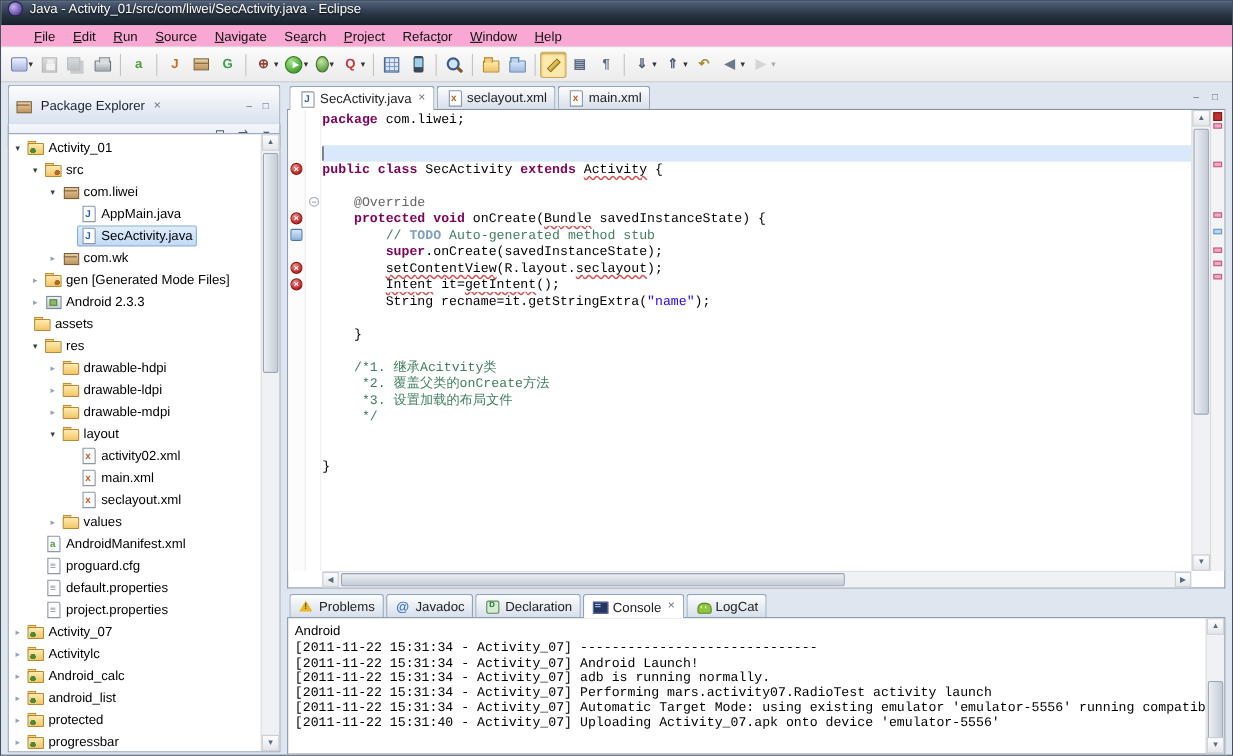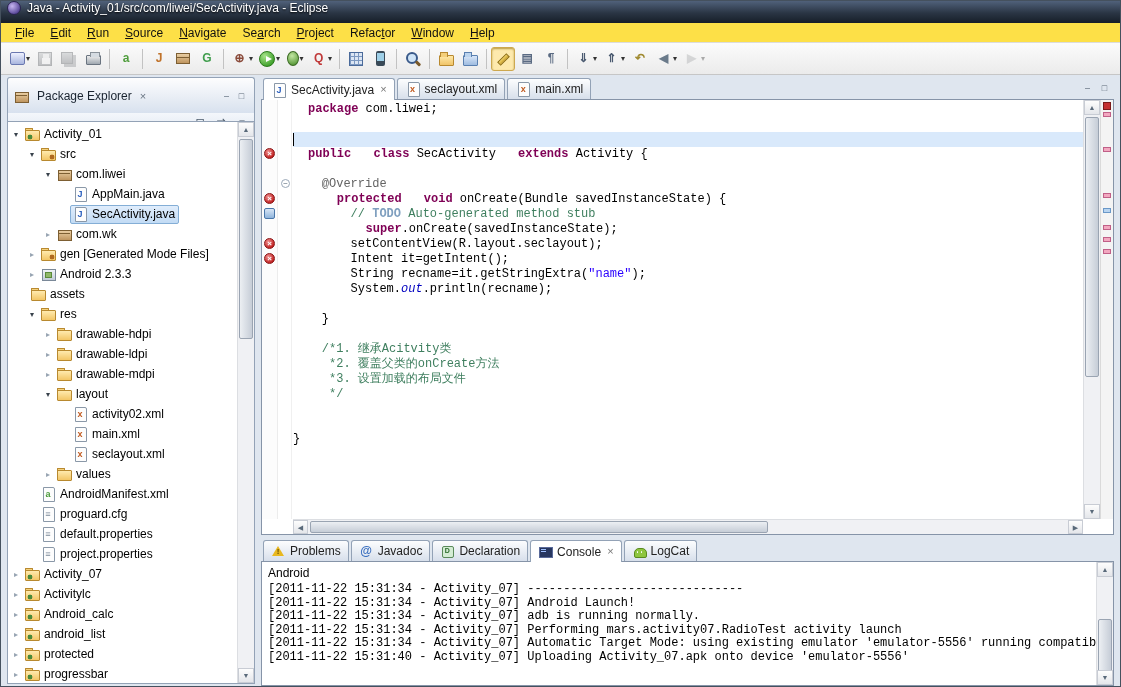--- a/index.html
+++ b/index.html
@@ -3,21 +3,21 @@
 <meta charset="utf-8">
 <style>
 *{margin:0;padding:0;box-sizing:border-box;}
 html,body{width:1121px;height:687px;}
 body{position:relative;overflow:hidden;font-family:"Liberation Sans",sans-serif;font-size:12px;background:#dfe6ef;border:1px solid #45515e;}
 
 
 .titlebar{height:22px;background:linear-gradient(#50617a 0%,#2a3544 55%,#161e28 100%);display:flex;align-items:flex-start;padding:0 6px;color:#fff;}
 .app-icon{width:14px;height:14px;border-radius:50%;background:radial-gradient(circle at 35% 35%,#c6b5f0,#5b4a9b 72%);border:1px solid #2a2350;margin-right:6px;flex:0 0 14px;}
 .title-text{font-size:12px;text-shadow:0 1px 2px #000;white-space:nowrap;}
-.menubar{height:20px;background:#fde047;border-bottom:1px solid #dcdcdc;display:flex;align-items:center;padding-left:6px;}
+.menubar{height:20px;background:#f9a8d4;border-bottom:1px solid #dcdcdc;display:flex;align-items:center;padding-left:22px;}
 .menu-item{padding:2px 8px;color:#111;cursor:default;}
 .toolbar{height:32px;background:linear-gradient(#fbfbfb,#ebebeb);border-bottom:1px solid #c6c6c6;display:flex;align-items:center;padding:0 6px;}
 .tb-btn{height:24px;min-width:24px;display:flex;align-items:center;justify-content:center;border:1px solid transparent;border-radius:3px;padding:0 2px;}
 .tb-btn.pressed{background:#fde9ad;border-color:#cda84f;box-shadow:inset 0 1px 2px #b89a40;}
 .tb-btn.disabled{opacity:.38;filter:grayscale(85%);}
 .tb-sep{width:1px;height:20px;background:#c2c2c2;margin:0 4px;flex:0 0 1px;}
 .tbi{width:17px;height:17px;display:flex;align-items:center;justify-content:center;font-size:12px;font-weight:bold;line-height:17px;}
 .dd{font-size:8px;color:#333;margin-left:1px;}
 .tbi-win{width:15px;height:13px;background:linear-gradient(#eef1ff,#a9b6de);border:1px solid #6a78b0;border-radius:2px;}
 .tbi-floppy{width:14px;height:14px;background:linear-gradient(#9db2c8,#5c7698);border:1px solid #3d5878;position:relative;}
@@ -92,27 +92,27 @@
 
 
 .editor-panel{position:absolute;left:260px;right:6px;top:2px;height:458px;}
 .ebody{position:absolute;left:0;right:0;top:22px;bottom:0;background:#fff;border:1px solid #8694a8;z-index:2;}
 .annruler{position:absolute;left:0;top:0;bottom:15px;width:16px;background:#fcfcfc;border-right:1px solid #ececec;}
 .foldbar{position:absolute;left:17px;top:0;bottom:15px;width:13px;background:#fff;border-right:1px solid #f0f0f0;}
 .textarea{position:absolute;left:31px;right:30px;top:0;bottom:15px;overflow:hidden;padding-top:2px;}
 .cl{height:15px;line-height:15px;font-family:"Liberation Mono","DejaVu Sans Mono",monospace;font-size:12px;white-space:pre;tab-size:4;color:#000;}
 .cl.current{background:#d9e9fb;position:relative;}
 .cl.current::before{content:"";position:absolute;left:0;top:1px;width:1px;height:13px;background:#000;}
-.k{color:#7f0055;font-weight:bold;padding-left:15px;}
+.k{color:#7f0055;font-weight:bold;}
 .s{color:#2a00ff;}
 .cm{color:#3f7f5f;}
 .an{color:#646464;}
 .td{color:#7f9fbf;font-weight:bold;}
 .fld{color:#0000c0;font-style:italic;}
-.ul{text-decoration-style:wavy;text-decoration-color:#d94a4a;text-underline-offset:2px;}
+.ul{text-decoration:underline;text-decoration-style:wavy;text-decoration-color:#d94a4a;text-underline-offset:2px;}
 .mk{position:absolute;left:2px;width:11px;height:11px;}
 .mk-error{border-radius:50%;background:radial-gradient(circle at 35% 30%,#f09090,#c02020 75%);border:1px solid #8a1515;}
 .mk-error::after{content:"×";display:block;text-align:center;color:#fff;font:bold 8px/9px "Liberation Sans",sans-serif;}
 .mk-task{border-radius:2px;background:linear-gradient(#d8e6f6,#8fb4dc);border:1px solid #4a77aa;}
 .fold{position:absolute;left:2px;width:9px;height:9px;border:1px solid #9aa8b8;border-radius:50%;background:#fff;color:#5a6a7a;font:8px/7px "Liberation Sans",sans-serif;text-align:center;}
 .overview{position:absolute;right:0;top:0;bottom:15px;width:13px;background:#f4f4f4;border-left:1px solid #dadada;}
 .ov-top{position:absolute;right:2px;top:2px;width:8px;height:8px;background:#c43030;border:1px solid #7a1a1a;}
 .ov-mark{position:absolute;left:2px;width:8px;height:5px;}
 .ov-pink{background:#f2a8c0;border:1px solid #c06088;}
 .ov-blue{background:#b8d4f0;border:1px solid #6a98c8;}
@@ -520,21 +520,20 @@
           <div class="cl current"></div>
           <div class="cl"><span class="k">public</span><span> </span><span class="k">class</span><span> SecActivity </span><span class="k">extends</span><span> </span><span class="ul">Activity</span><span> {</span></div>
           <div class="cl"></div>
           <div class="cl"><span>	</span><span class="an">@Override</span></div>
           <div class="cl"><span>	</span><span class="k">protected</span><span> </span><span class="k">void</span><span> onCreate(</span><span class="ul">Bundle</span><span> savedInstanceState) {</span></div>
           <div class="cl"><span>		</span><span class="cm">// </span><span class="td">TODO</span><span class="cm"> Auto-generated method stub</span></div>
           <div class="cl"><span>		</span><span class="k">super</span><span>.onCreate(savedInstanceState);</span></div>
           <div class="cl"><span>		</span><span class="ul">setContentView</span><span>(R.layout.</span><span class="ul">seclayout</span><span>);</span></div>
           <div class="cl"><span>		</span><span class="ul">Intent</span><span> it=</span><span class="ul">getIntent</span><span>();</span></div>
           <div class="cl"><span>		</span><span>String recname=it.getStringExtra(</span><span class="s">"name"</span><span>);</span></div>
-          <div class="cl"><span>		</span><span>System.</span><span class="fld">out</span><span>.println(recname);</span></div>
           <div class="cl"></div>
           <div class="cl"><span>	}</span></div>
           <div class="cl"></div>
           <div class="cl"><span>	</span><span class="cm">/*1. 继承Acitvity类</span></div>
           <div class="cl"><span>	 </span><span class="cm">*2. 覆盖父类的onCreate方法</span></div>
           <div class="cl"><span>	 </span><span class="cm">*3. 设置加载的布局文件</span></div>
           <div class="cl"><span>	 </span><span class="cm">*/</span></div>
           <div class="cl"></div>
           <div class="cl"></div>
           <div class="cl"><span>}</span></div>

